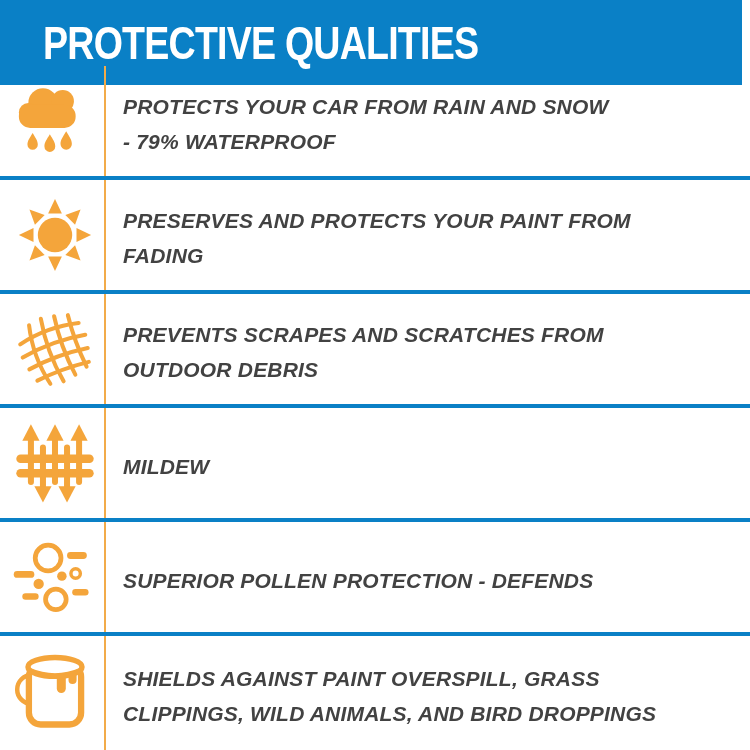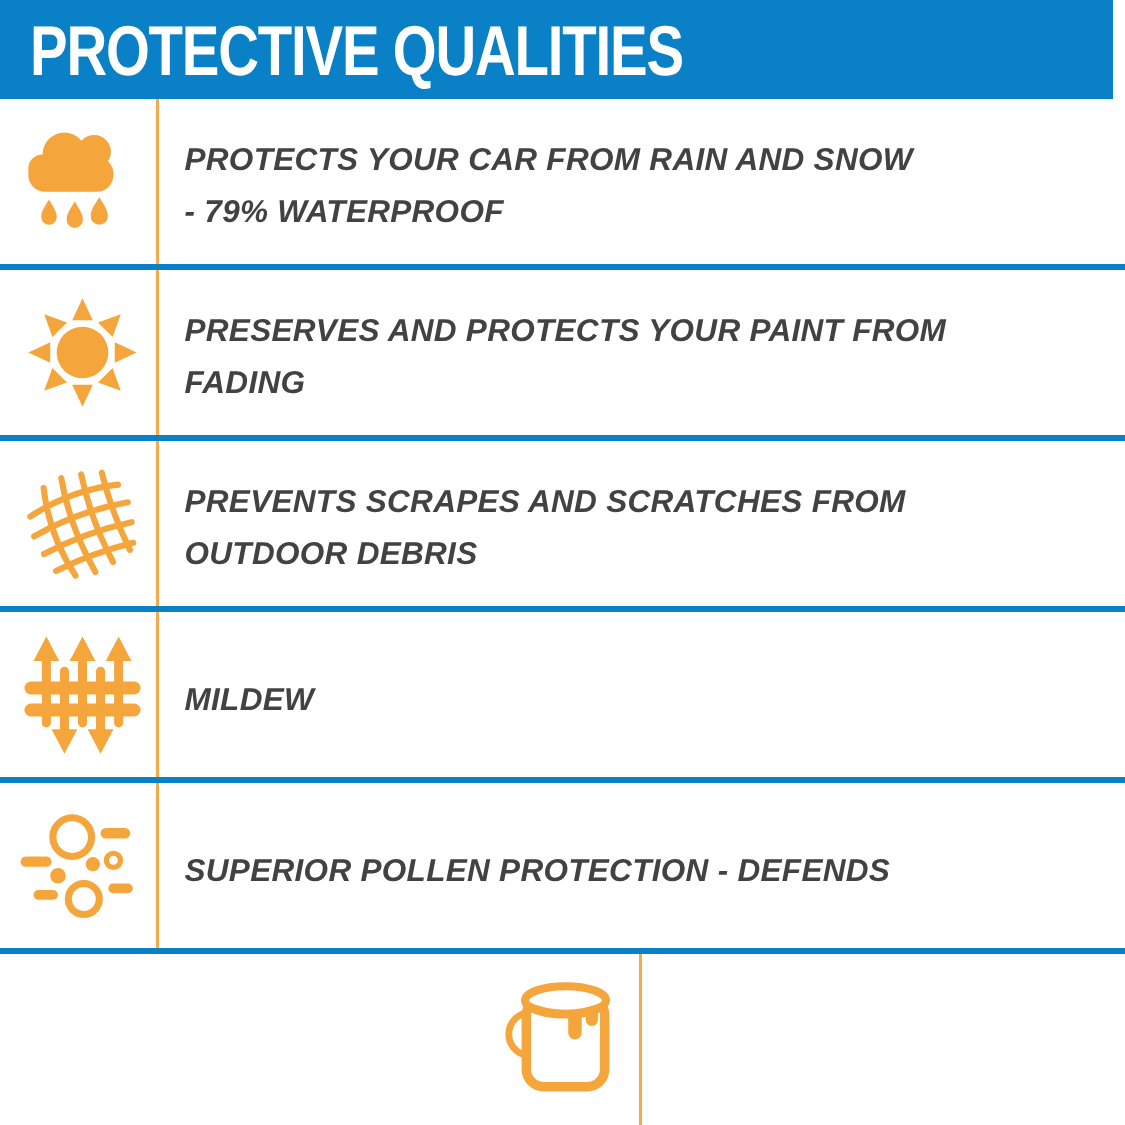--- a/index.html
+++ b/index.html
@@ -11,34 +11,33 @@
   }
   *{box-sizing:border-box;margin:0;padding:0;}
   html,body{background:#fff;}
   body{font-family:"Liberation Sans","DejaVu Sans",sans-serif;}
   .canvas{
     position:relative;width:750px;height:750px;background:var(--background);
     overflow:hidden;
   }
   
   .header{
-    position:absolute;top:0;left:0;width:742px;height:66px;
+    position:absolute;top:0;left:0;width:742px;height:85px;
     background:var(--header-blue);
-    display:flex;align-items:center;padding-left:20px;
+    display:flex;align-items:center;padding-left:43px;
   }
   .header-title{
     color:#fff;font-size:47px;font-weight:bold;letter-spacing:-1px;
     transform:scaleX(0.8);transform-origin:left center;white-space:nowrap;
   }
   
   .rows{position:absolute;top:66px;left:0;width:750px;}
   .row{
     display:flex;height:114px;width:750px;
     border-bottom:4px solid var(--divider-blue);
-    justify-content:center;
   }
   .row:last-child{border-bottom:none;height:114px;}
   .icon-cell{
     width:106px;flex:0 0 106px;
     border-right:2px solid #f2ab4a;
     display:flex;align-items:center;justify-content:center;
   }
   .icon{width:86px;height:86px;color:var(--icon-orange);margin-left:5px;flex:0 0 auto;}
   .row:last-child .icon{width:90px;height:90px;}
   .text-cell{
@@ -181,16 +180,20 @@
       <div class="icon-cell">
         <svg class="icon" viewBox="0 0 100 100" aria-hidden="true">
           <circle cx="24" cy="46" r="16" fill="none" stroke="currentColor" stroke-width="5"></circle>
           <rect x="21" y="19" width="58" height="66" rx="13" fill="#ffffff" stroke="currentColor" stroke-width="7"></rect>
           <ellipse cx="50" cy="21" rx="30" ry="10.5" fill="#ffffff" stroke="currentColor" stroke-width="6"></ellipse>
           <path d="M22,22 Q50,34 78,22 Q66,32 54,33 Q40,33 32,29 Q26,26 22,22 Z" fill="currentColor"></path>
           <rect x="52" y="28" width="10" height="22" rx="5" fill="currentColor"></rect>
           <rect x="65" y="26" width="9" height="14" rx="4.5" fill="currentColor"></rect>
         </svg>
       </div>
+      <div class="text-cell">
+        <div class="t-line">SHIELDS AGAINST PAINT OVERSPILL, GRASS</div>
+        <div class="t-line">CLIPPINGS, WILD ANIMALS, AND BIRD DROPPINGS</div>
+      </div>
     </section>
 
   </div>
 </div>
 
 </body></html>

